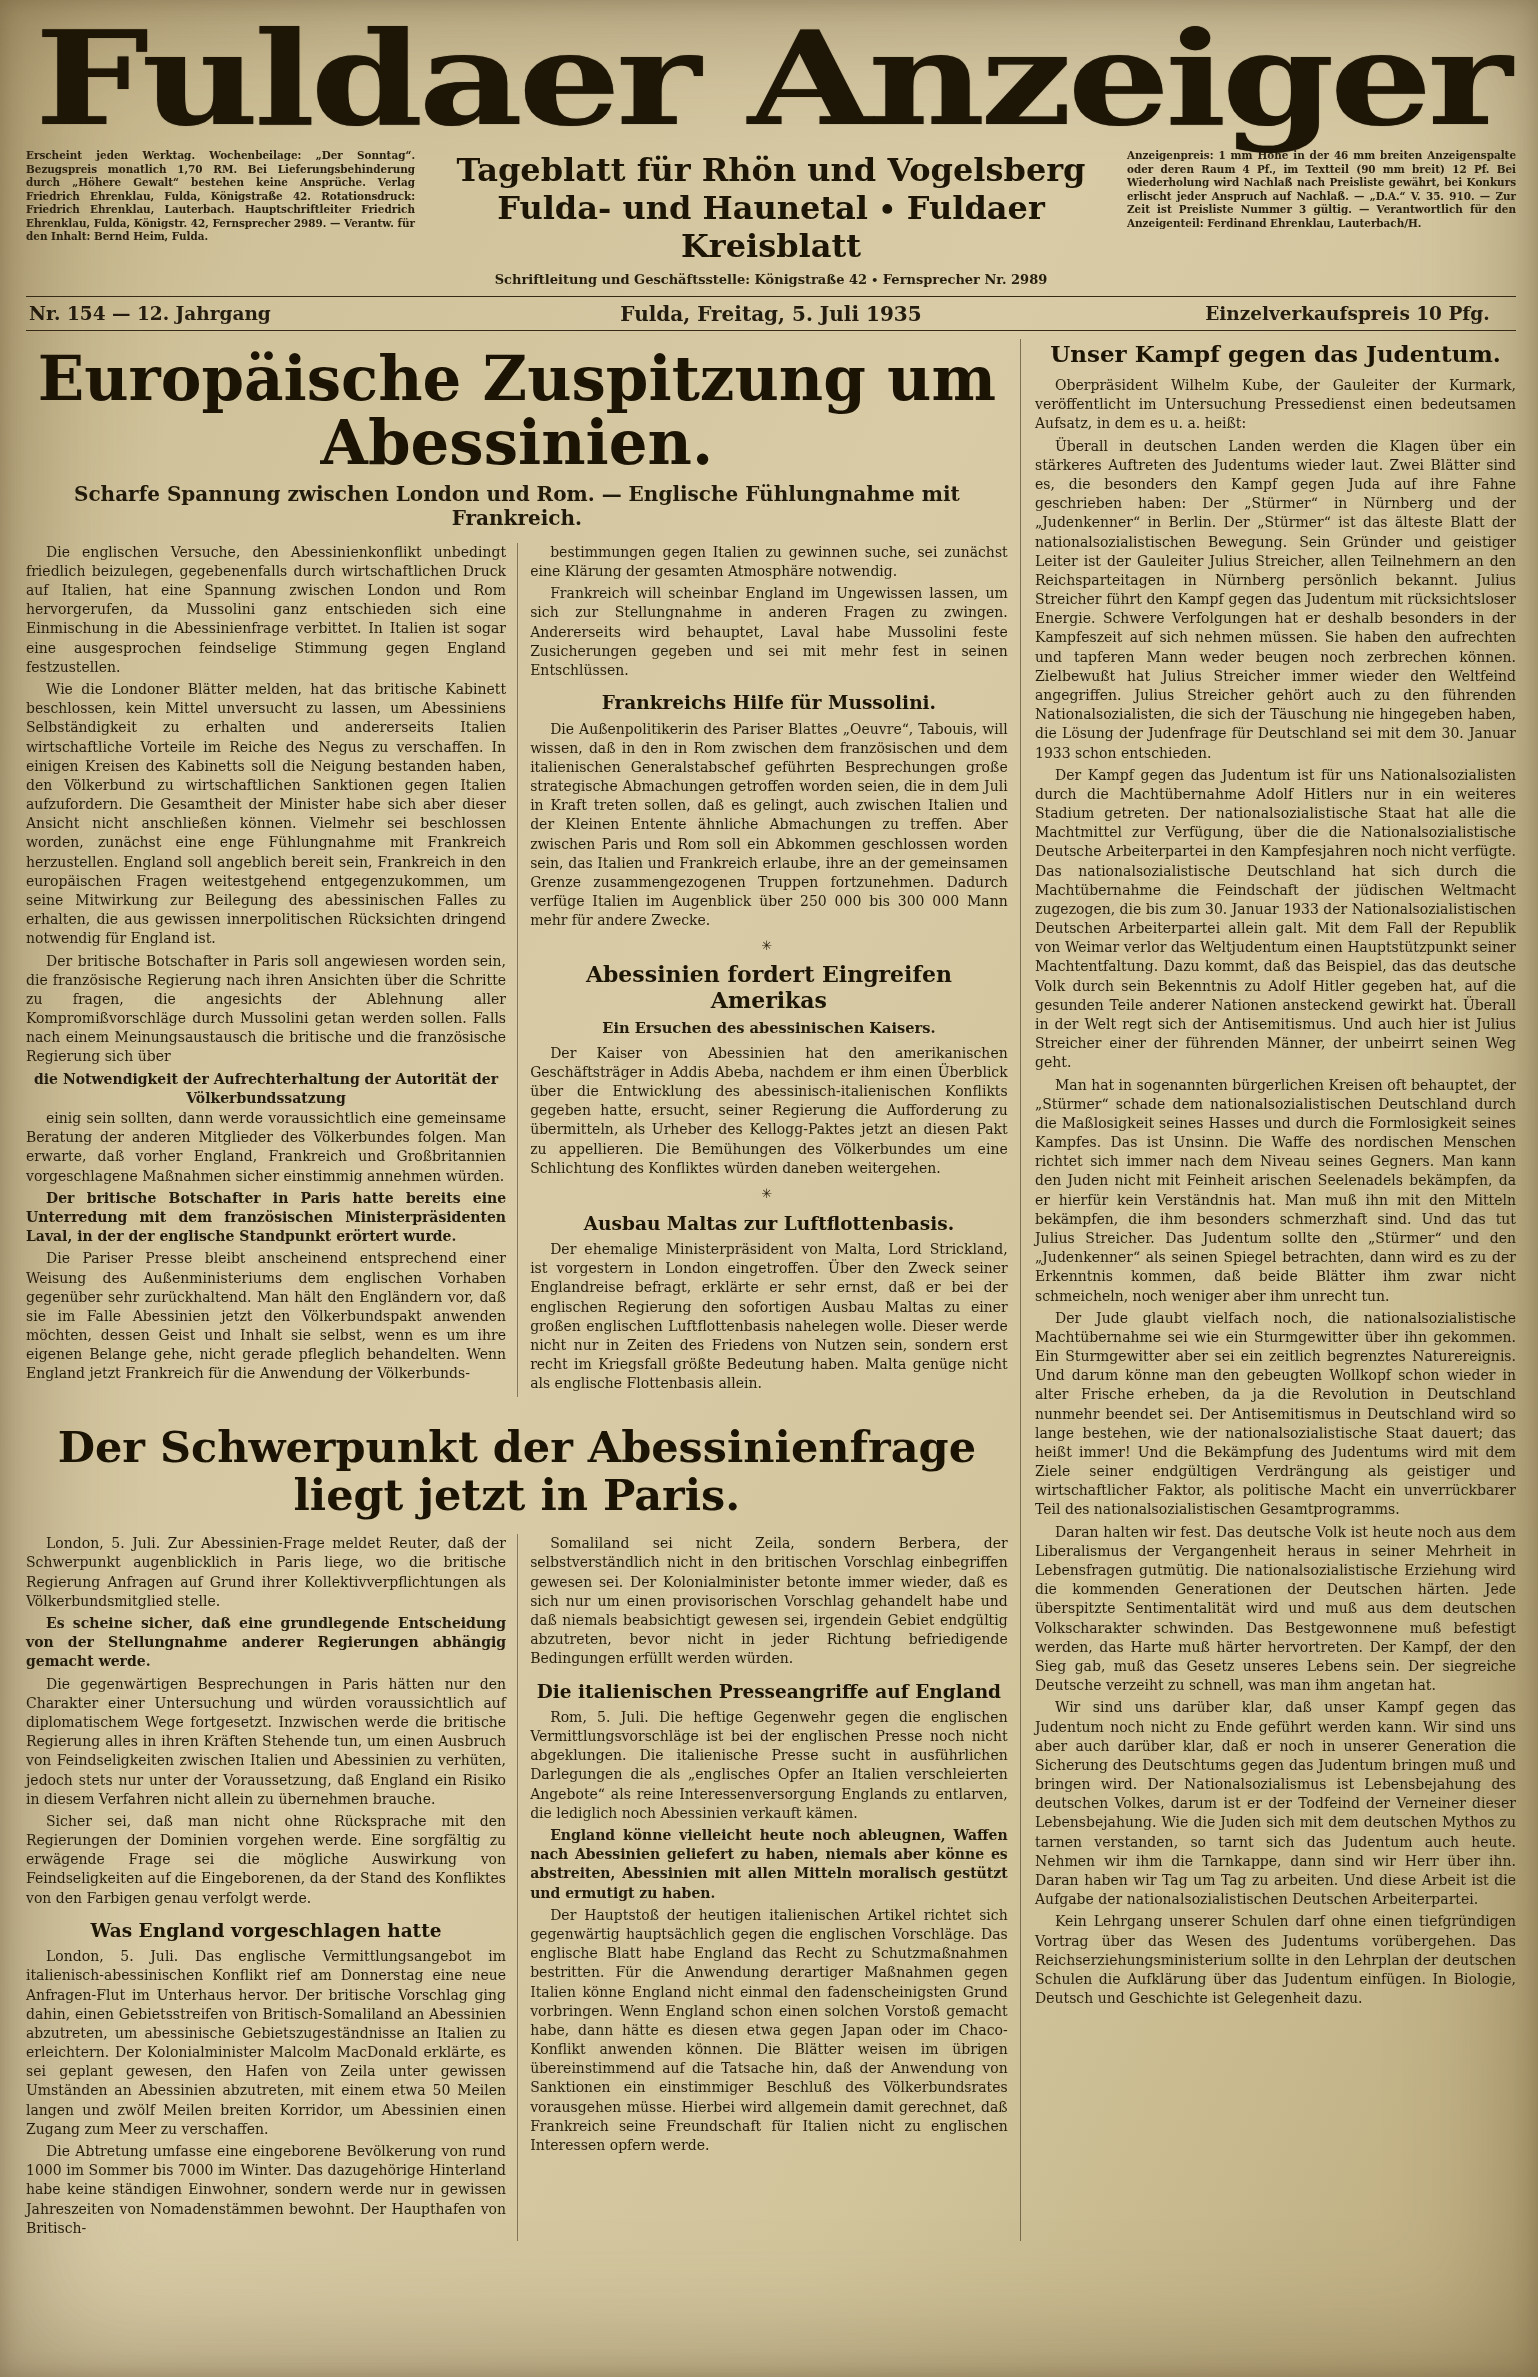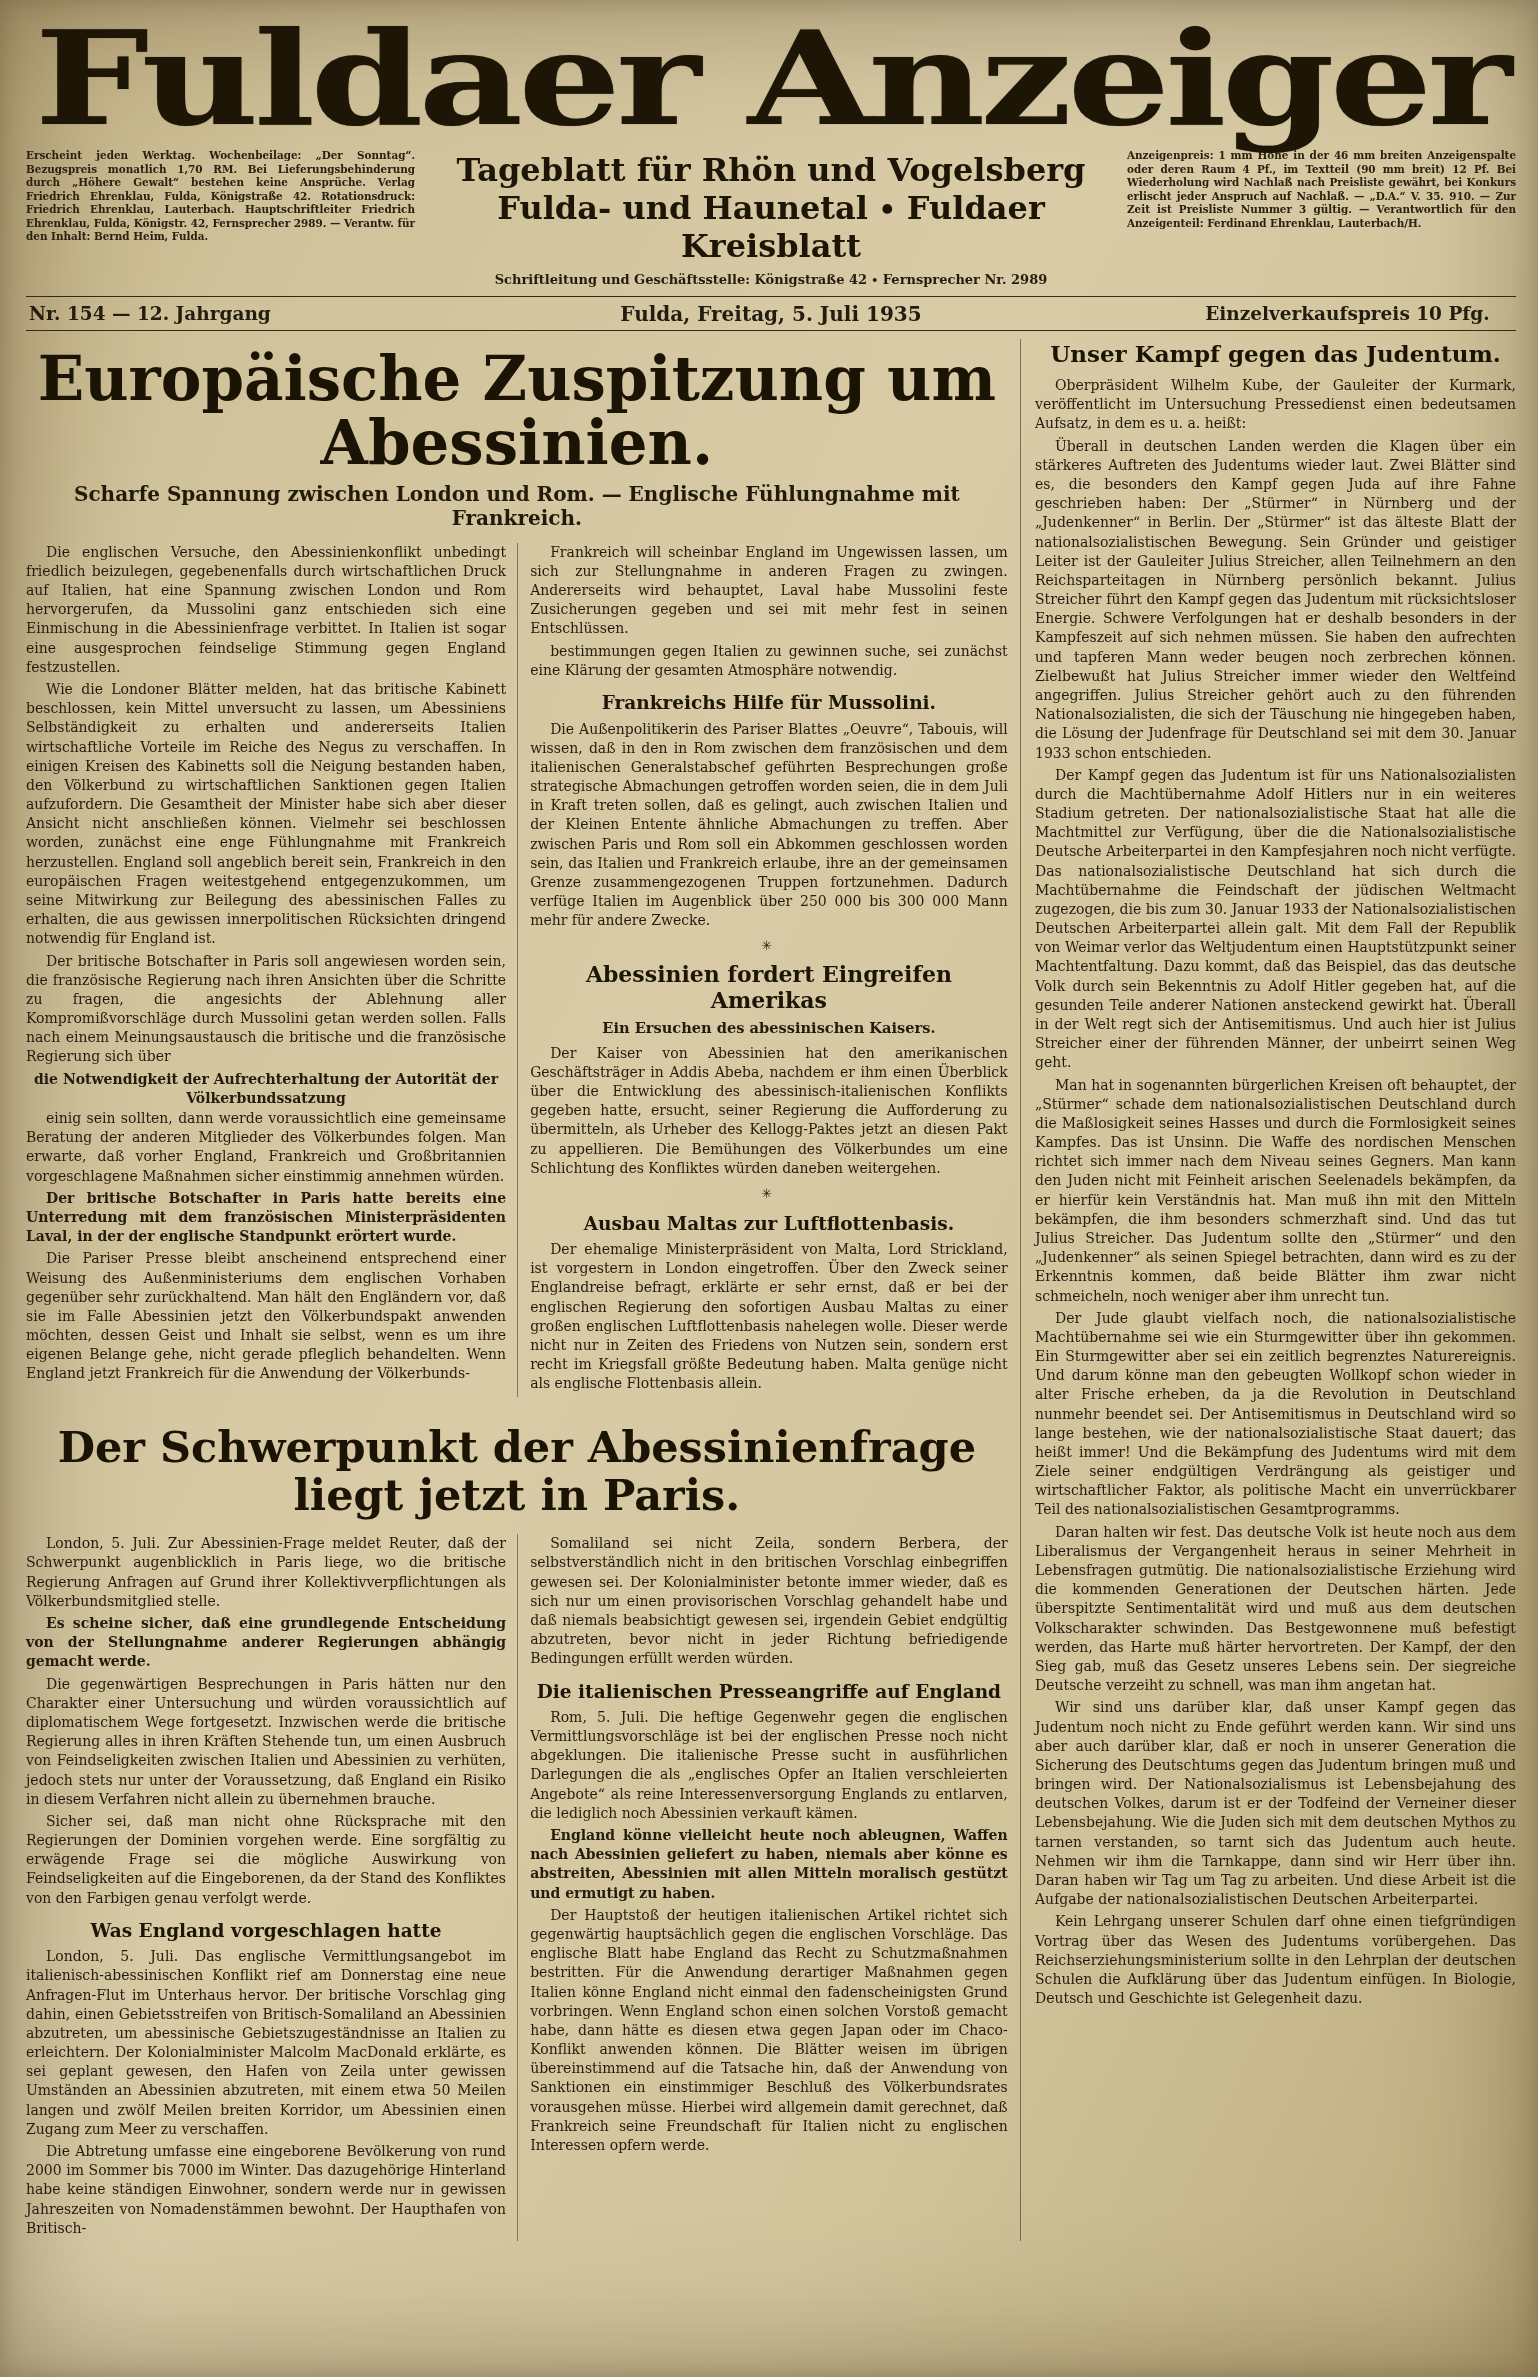--- a/index.html
+++ b/index.html
@@ -148,22 +148,22 @@
           <div class="col">
               <p class="bp">Die englischen Versuche, den Abessinienkonflikt unbedingt friedlich beizulegen, gegebenenfalls durch wirtschaftlichen Druck auf Italien, hat eine Spannung zwischen London und Rom hervorgerufen, da Mussolini ganz entschieden sich eine Einmischung in die Abessinienfrage verbittet. In Italien ist sogar eine ausgesprochen feindselige Stimmung gegen England festzustellen.</p>
               <p class="bp">Wie die Londoner Blätter melden, hat das britische Kabinett beschlossen, kein Mittel unversucht zu lassen, um Abessiniens Selbständigkeit zu erhalten und andererseits Italien wirtschaftliche Vorteile im Reiche des Negus zu verschaffen. In einigen Kreisen des Kabinetts soll die Neigung bestanden haben, den Völkerbund zu wirtschaftlichen Sanktionen gegen Italien aufzufordern. Die Gesamtheit der Minister habe sich aber dieser Ansicht nicht anschließen können. Vielmehr sei beschlossen worden, zunächst eine enge Fühlungnahme mit Frankreich herzustellen. England soll angeblich bereit sein, Frankreich in den europäischen Fragen weitestgehend entgegenzukommen, um seine Mitwirkung zur Beilegung des abessinischen Falles zu erhalten, die aus gewissen innerpolitischen Rücksichten dringend notwendig für England ist.</p>
               <p class="bp">Der britische Botschafter in Paris soll angewiesen worden sein, die französische Regierung nach ihren Ansichten über die Schritte zu fragen, die angesichts der Ablehnung aller Kompromißvorschläge durch Mussolini getan werden sollen. Falls nach einem Meinungsaustausch die britische und die französische Regierung sich über</p>
               <div class="bp-center">die Notwendigkeit der Aufrechterhaltung der Autorität der Völkerbundssatzung</div>
               <p class="bp">einig sein sollten, dann werde voraussichtlich eine gemeinsame Beratung der anderen Mitglieder des Völkerbundes folgen. Man erwarte, daß vorher England, Frankreich und Großbritannien vorgeschlagene Maßnahmen sicher einstimmig annehmen würden.</p>
               <p class="bp bp-bold">Der britische Botschafter in Paris hatte bereits eine Unterredung mit dem französischen Ministerpräsidenten Laval, in der der englische Standpunkt erörtert wurde.</p>
               <p class="bp">Die Pariser Presse bleibt anscheinend entsprechend einer Weisung des Außenministeriums dem englischen Vorhaben gegenüber sehr zurückhaltend. Man hält den Engländern vor, daß sie im Falle Abessinien jetzt den Völkerbundspakt anwenden möchten, dessen Geist und Inhalt sie selbst, wenn es um ihre eigenen Belange gehe, nicht gerade pfleglich behandelten. Wenn England jetzt Frankreich für die Anwendung der Völkerbunds-</p>
             </div>
           <div class="col">
+              <p class="bp">bestimmungen gegen Italien zu gewinnen suche, sei zunächst eine Klärung der gesamten Atmosphäre notwendig.</p>
               <p class="bp">Frankreich will scheinbar England im Ungewissen lassen, um sich zur Stellungnahme in anderen Fragen zu zwingen. Andererseits wird behauptet, Laval habe Mussolini feste Zusicherungen gegeben und sei mit mehr fest in seinen Entschlüssen.</p>
-              <p class="bp">bestimmungen gegen Italien zu gewinnen suche, sei zunächst eine Klärung der gesamten Atmosphäre notwendig.</p>
               <div class="subhead">Frankreichs Hilfe für Mussolini.</div>
               <p class="bp">Die Außenpolitikerin des Pariser Blattes „Oeuvre“, Tabouis, will wissen, daß in den in Rom zwischen dem französischen und dem italienischen Generalstabschef geführten Besprechungen große strategische Abmachungen getroffen worden seien, die in dem Juli in Kraft treten sollen, daß es gelingt, auch zwischen Italien und der Kleinen Entente ähnliche Abmachungen zu treffen. Aber zwischen Paris und Rom soll ein Abkommen geschlossen worden sein, das Italien und Frankreich erlaube, ihre an der gemeinsamen Grenze zusammengezogenen Truppen fortzunehmen. Dadurch verfüge Italien im Augenblick über 250 000 bis 300 000 Mann mehr für andere Zwecke.</p>
               <div class="star-sep">✳</div>
               <div class="subhead subhead-lg">Abessinien fordert Eingreifen Amerikas</div>
               <div class="subhead-sm">Ein Ersuchen des abessinischen Kaisers.</div>
               <p class="bp">Der Kaiser von Abessinien hat den amerikanischen Geschäftsträger in Addis Abeba, nachdem er ihm einen Überblick über die Entwicklung des abessinisch-italienischen Konflikts gegeben hatte, ersucht, seiner Regierung die Aufforderung zu übermitteln, als Urheber des Kellogg-Paktes jetzt an diesen Pakt zu appellieren. Die Bemühungen des Völkerbundes um eine Schlichtung des Konfliktes würden daneben weitergehen.</p>
               <div class="star-sep">✳</div>
               <div class="subhead">Ausbau Maltas zur Luftflottenbasis.</div>
               <p class="bp">Der ehemalige Ministerpräsident von Malta, Lord Strickland, ist vorgestern in London eingetroffen. Über den Zweck seiner Englandreise befragt, erklärte er sehr ernst, daß er bei der englischen Regierung den sofortigen Ausbau Maltas zu einer großen englischen Luftflottenbasis nahelegen wolle. Dieser werde nicht nur in Zeiten des Friedens von Nutzen sein, sondern erst recht im Kriegsfall größte Bedeutung haben. Malta genüge nicht als englische Flottenbasis allein.</p>
             </div>
@@ -176,21 +176,21 @@
           <span>liegt jetzt in Paris.</span>
         </h1>
         <div class="cols">
           <div class="col">
               <p class="bp">London, 5. Juli. Zur Abessinien-Frage meldet Reuter, daß der Schwerpunkt augenblicklich in Paris liege, wo die britische Regierung Anfragen auf Grund ihrer Kollektivverpflichtungen als Völkerbundsmitglied stelle.</p>
               <p class="bp bp-bold">Es scheine sicher, daß eine grundlegende Entscheidung von der Stellungnahme anderer Regierungen abhängig gemacht werde.</p>
               <p class="bp">Die gegenwärtigen Besprechungen in Paris hätten nur den Charakter einer Untersuchung und würden voraussichtlich auf diplomatischem Wege fortgesetzt. Inzwischen werde die britische Regierung alles in ihren Kräften Stehende tun, um einen Ausbruch von Feindseligkeiten zwischen Italien und Abessinien zu verhüten, jedoch stets nur unter der Voraussetzung, daß England ein Risiko in diesem Verfahren nicht allein zu übernehmen brauche.</p>
               <p class="bp">Sicher sei, daß man nicht ohne Rücksprache mit den Regierungen der Dominien vorgehen werde. Eine sorgfältig zu erwägende Frage sei die mögliche Auswirkung von Feindseligkeiten auf die Eingeborenen, da der Stand des Konfliktes von den Farbigen genau verfolgt werde.</p>
               <div class="subhead">Was England vorgeschlagen hatte</div>
               <p class="bp">London, 5. Juli. Das englische Vermittlungsangebot im italienisch-abessinischen Konflikt rief am Donnerstag eine neue Anfragen-Flut im Unterhaus hervor. Der britische Vorschlag ging dahin, einen Gebietsstreifen von Britisch-Somaliland an Abessinien abzutreten, um abessinische Gebietszugeständnisse an Italien zu erleichtern. Der Kolonialminister Malcolm MacDonald erklärte, es sei geplant gewesen, den Hafen von Zeila unter gewissen Umständen an Abessinien abzutreten, mit einem etwa 50 Meilen langen und zwölf Meilen breiten Korridor, um Abessinien einen Zugang zum Meer zu verschaffen.</p>
-              <p class="bp">Die Abtretung umfasse eine eingeborene Bevölkerung von rund 2000 im Sommer bis 7000 im Winter. Das dazugehörige Hinterland habe keine ständigen Einwohner, sondern werde nur in gewissen Jahreszeiten von Nomadenstämmen bewohnt. Der Haupthafen von Britisch-</p>
+              <p class="bp">Die Abtretung umfasse eine eingeborene Bevölkerung von rund 1000 im Sommer bis 7000 im Winter. Das dazugehörige Hinterland habe keine ständigen Einwohner, sondern werde nur in gewissen Jahreszeiten von Nomadenstämmen bewohnt. Der Haupthafen von Britisch-</p>
             </div>
           <div class="col">
               <p class="bp">Somaliland sei nicht Zeila, sondern Berbera, der selbstverständlich nicht in den britischen Vorschlag einbegriffen gewesen sei. Der Kolonialminister betonte immer wieder, daß es sich nur um einen provisorischen Vorschlag gehandelt habe und daß niemals beabsichtigt gewesen sei, irgendein Gebiet endgültig abzutreten, bevor nicht in jeder Richtung befriedigende Bedingungen erfüllt werden würden.</p>
               <div class="subhead">Die italienischen Presseangriffe auf England</div>
               <p class="bp">Rom, 5. Juli. Die heftige Gegenwehr gegen die englischen Vermittlungsvorschläge ist bei der englischen Presse noch nicht abgeklungen. Die italienische Presse sucht in ausführlichen Darlegungen die als „englisches Opfer an Italien verschleierten Angebote“ als reine Interessenversorgung Englands zu entlarven, die lediglich noch Abessinien verkauft kämen.</p>
               <p class="bp bp-bold">England könne vielleicht heute noch ableugnen, Waffen nach Abessinien geliefert zu haben, niemals aber könne es abstreiten, Abessinien mit allen Mitteln moralisch gestützt und ermutigt zu haben.</p>
               <p class="bp">Der Hauptstoß der heutigen italienischen Artikel richtet sich gegenwärtig hauptsächlich gegen die englischen Vorschläge. Das englische Blatt habe England das Recht zu Schutzmaßnahmen bestritten. Für die Anwendung derartiger Maßnahmen gegen Italien könne England nicht einmal den fadenscheinigsten Grund vorbringen. Wenn England schon einen solchen Vorstoß gemacht habe, dann hätte es diesen etwa gegen Japan oder im Chaco-Konflikt anwenden können. Die Blätter weisen im übrigen übereinstimmend auf die Tatsache hin, daß der Anwendung von Sanktionen ein einstimmiger Beschluß des Völkerbundsrates vorausgehen müsse. Hierbei wird allgemein damit gerechnet, daß Frankreich seine Freundschaft für Italien nicht zu englischen Interessen opfern werde.</p>
             </div>
         </div>
       </article>

